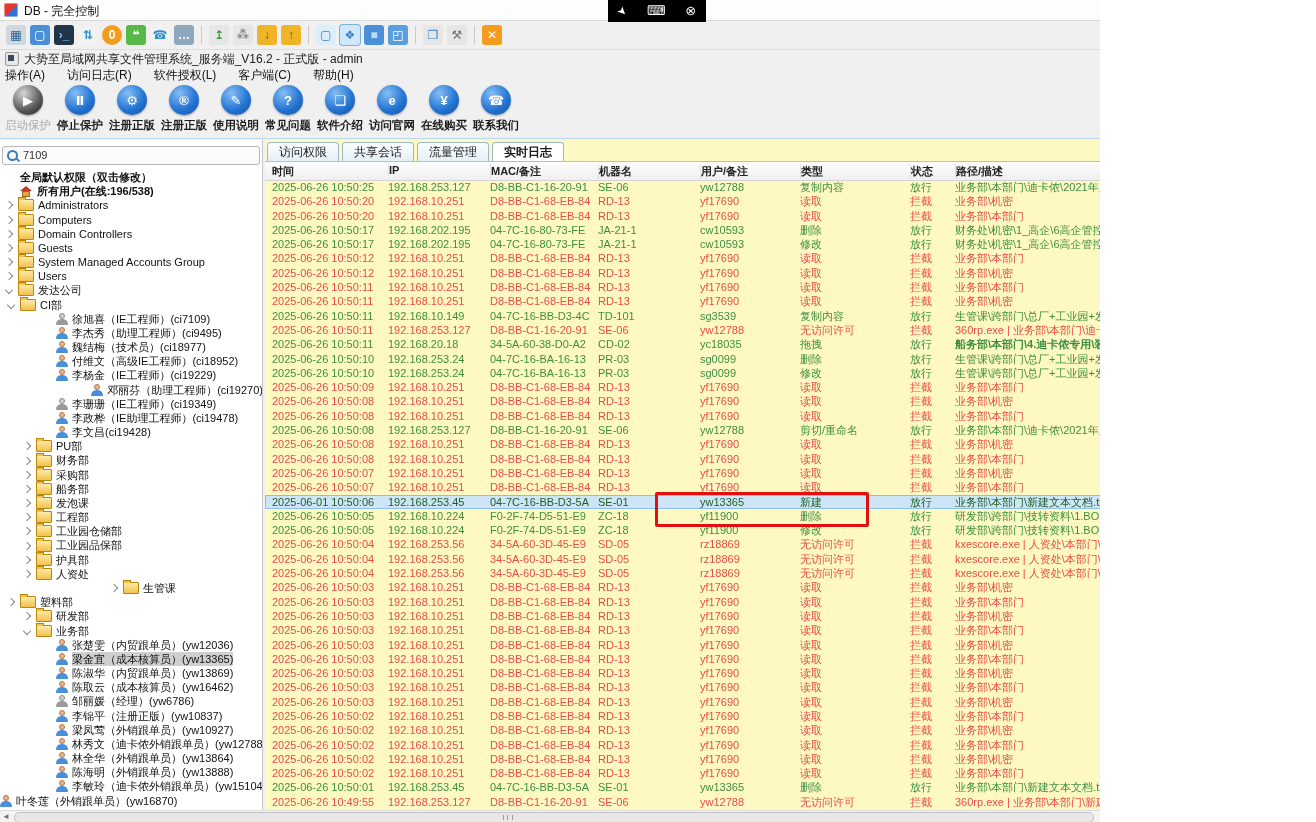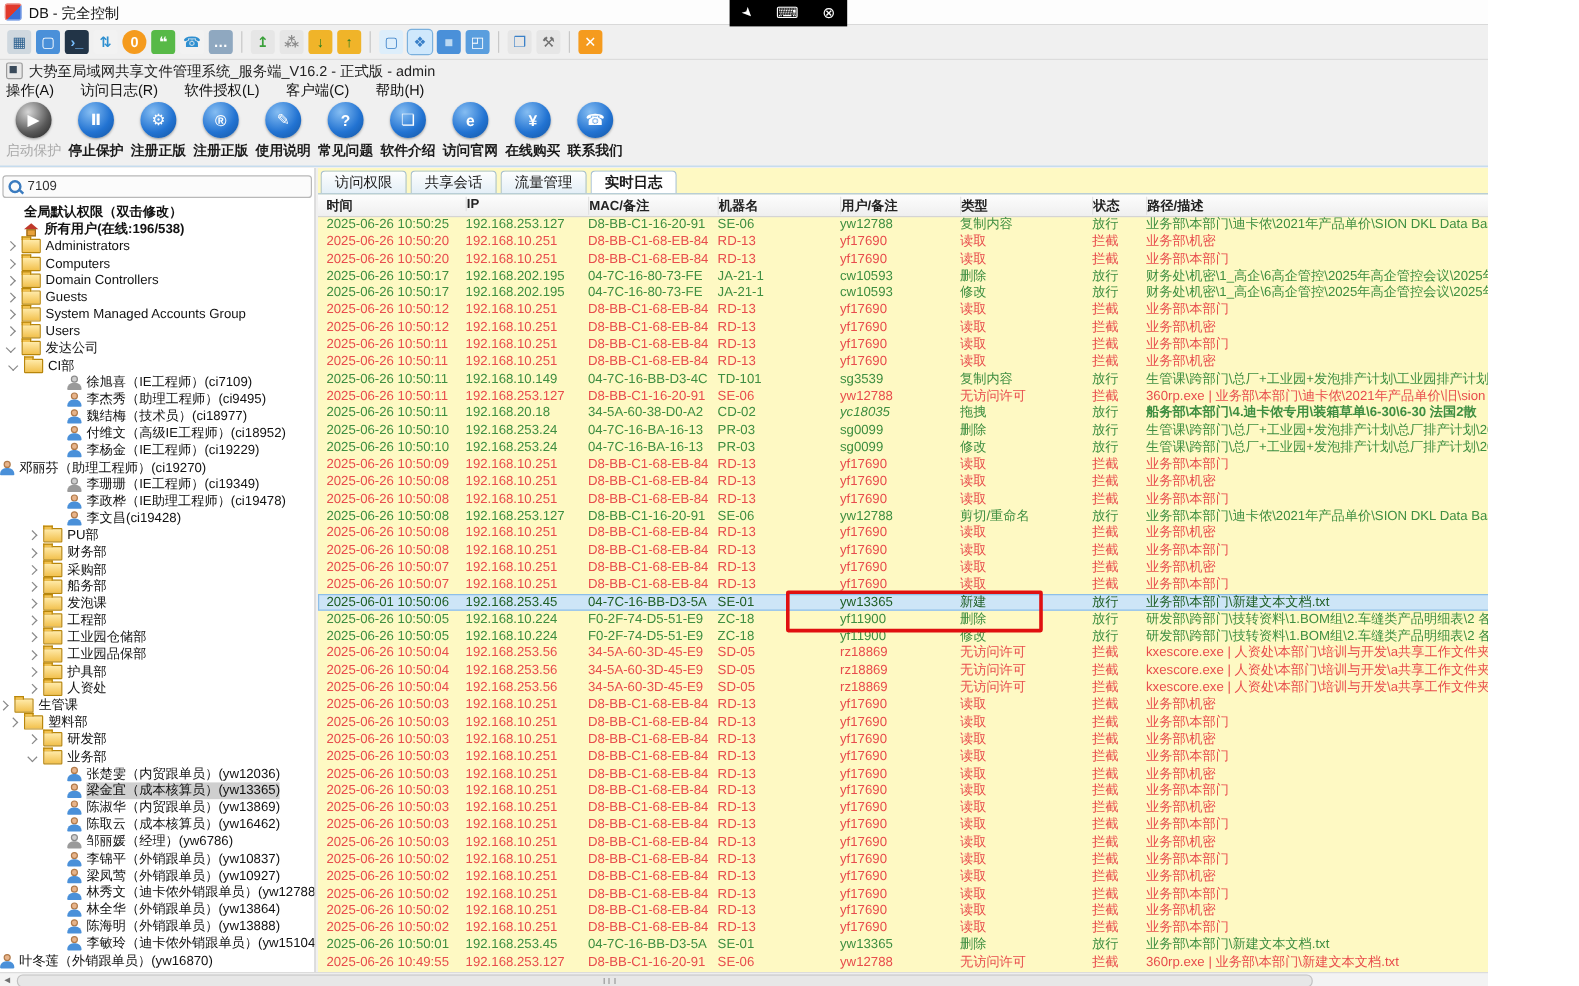--- a/index.html
+++ b/index.html
@@ -1,17 +1,17 @@
 <!DOCTYPE html>
 <html><head>
 <meta charset="utf-8">
 <style>
   html,body{margin:0;padding:0;background:#fff;}
   body{width:1316px;height:822px;overflow:hidden;font-family:"Liberation Sans","DejaVu Sans",sans-serif;-webkit-font-smoothing:antialiased;}
-  .win{position:absolute;left:0;top:0;width:1240px;height:822px;background:#f0f0f0;overflow:hidden;}
+  .win{position:absolute;left:0;top:0;width:1100px;height:822px;background:#f0f0f0;overflow:hidden;}
   
   .titlebar{position:absolute;left:0;top:0;width:1316px;height:20px;background:#fdfdfd;border-bottom:1px solid #d9d9d9;}
   .app-icon{position:absolute;left:4px;top:3px;width:14px;height:14px;border-radius:2px;background:linear-gradient(135deg,#e0392b 55%,#3a6fd8 55%);box-shadow:inset 0 0 0 1px rgba(255,255,255,.4);}
   .title-text{position:absolute;left:24px;top:3px;font-size:12px;color:#111;}
   .overlay{position:absolute;left:608px;top:0;width:98px;height:22px;background:#000;display:flex;align-items:center;justify-content:space-around;z-index:50;}
   .overlay span{color:#fff;font-size:13px;line-height:22px;}
   .overlay .cur{transform:rotate(45deg);display:inline-block;font-size:11px;}
   
   .icon-toolbar{position:absolute;left:0;top:21px;width:1316px;height:29px;background:#f0f0f0;border-bottom:1px solid #dcdcdc;display:flex;align-items:center;padding-left:4px;box-sizing:border-box;}
   .ti{width:20px;height:20px;margin:0 2px;border-radius:3px;display:flex;align-items:center;justify-content:center;font-size:12px;font-weight:bold;}
@@ -246,21 +246,21 @@
           <span class="lbl">魏结梅（技术员）(ci18977)</span>
         </div>
         <div class="trow-t" style="padding-left: 56px;">
           <span class="i-user"></span>
           <span class="lbl">付维文（高级IE工程师）(ci18952)</span>
         </div>
         <div class="trow-t" style="padding-left: 56px;">
           <span class="i-user"></span>
           <span class="lbl">李杨金（IE工程师）(ci19229)</span>
         </div>
-        <div class="trow-t" style="">
+        <div class="trow-t" style="padding-left: 56px; justify-content: flex-end;">
           <span class="i-user"></span>
           <span class="lbl">邓丽芬（助理工程师）(ci19270)</span>
         </div>
         <div class="trow-t" style="padding-left: 56px;">
           <span class="i-user off"></span>
           <span class="lbl">李珊珊（IE工程师）(ci19349)</span>
         </div>
         <div class="trow-t" style="padding-left: 56px;">
           <span class="i-user"></span>
           <span class="lbl">李政桦（IE助理工程师）(ci19478)</span>
@@ -312,21 +312,21 @@
         <div class="trow-t" style="padding-left: 24px;">
           <span class="chev"></span>
           <span class="i-folder"></span>
           <span class="lbl">护具部</span>
         </div>
         <div class="trow-t" style="padding-left: 24px;">
           <span class="chev"></span>
           <span class="i-folder"></span>
           <span class="lbl">人资处</span>
         </div>
-        <div class="trow-t" style="">
+        <div class="trow-t" style="padding-left: 24px; justify-content: center;">
           <span class="chev"></span>
           <span class="i-folder"></span>
           <span class="lbl">生管课</span>
         </div>
         <div class="trow-t" style="padding-left: 8px;">
           <span class="chev"></span>
           <span class="i-folder"></span>
           <span class="lbl">塑料部</span>
         </div>
         <div class="trow-t" style="padding-left: 24px;">
@@ -354,21 +354,21 @@
         <div class="trow-t" style="padding-left: 56px;">
           <span class="i-user"></span>
           <span class="lbl">陈取云（成本核算员）(yw16462)</span>
         </div>
         <div class="trow-t" style="padding-left: 56px;">
           <span class="i-user off"></span>
           <span class="lbl">邹丽媛（经理）(yw6786)</span>
         </div>
         <div class="trow-t" style="padding-left: 56px;">
           <span class="i-user"></span>
-          <span class="lbl">李锦平（外销跟单员）(yw10837)</span>
+          <span class="lbl">李锦平（注册正版）(yw10837)</span>
         </div>
         <div class="trow-t" style="padding-left: 56px;">
           <span class="i-user"></span>
           <span class="lbl">梁凤莺（外销跟单员）(yw10927)</span>
         </div>
         <div class="trow-t" style="padding-left: 56px;">
           <span class="i-user"></span>
           <span class="lbl">林秀文（迪卡侬外销跟单员）(yw12788)</span>
         </div>
         <div class="trow-t" style="padding-left: 56px;">
@@ -516,21 +516,21 @@
           <span class="tc" style="left: 435px; width: 98px;">yw12788</span>
           <span class="tc" style="left: 535px; width: 108px;">无访问许可</span>
           <span class="tc" style="left: 645px; width: 43px;">拦截</span>
           <span class="tc" style="left: 690px; width: 344px;">360rp.exe | 业务部\本部门\迪卡侬\2021年产品单价\旧\sion dkl data base- fa</span>
         </div>
         <div class="trow green">
           <span class="tc" style="left: 7px; width: 114px;">2025-06-26 10:50:11</span>
           <span class="tc" style="left: 123px; width: 100px;">192.168.20.18</span>
           <span class="tc" style="left: 225px; width: 106px;">34-5A-60-38-D0-A2</span>
           <span class="tc" style="left: 333px; width: 100px;">CD-02</span>
-          <span class="tc" style="left: 435px; width: 98px; font-style: italic;">yc18035</span>
+          <span class="tc" style="left: 435px; width: 98px;">yc18035</span>
           <span class="tc" style="left: 535px; width: 108px;">拖拽</span>
           <span class="tc" style="left: 645px; width: 43px;">放行</span>
           <span class="tc" style="left: 690px; width: 344px; font-weight: bold;">船务部\本部门\4.迪卡侬专用\装箱草单\6-30\6-30 法国2散</span>
         </div>
         <div class="trow green">
           <span class="tc" style="left: 7px; width: 114px;">2025-06-26 10:50:10</span>
           <span class="tc" style="left: 123px; width: 100px;">192.168.253.24</span>
           <span class="tc" style="left: 225px; width: 106px;">04-7C-16-BA-16-13</span>
           <span class="tc" style="left: 333px; width: 100px;">PR-03</span>
           <span class="tc" style="left: 435px; width: 98px;">sg0099</span>

